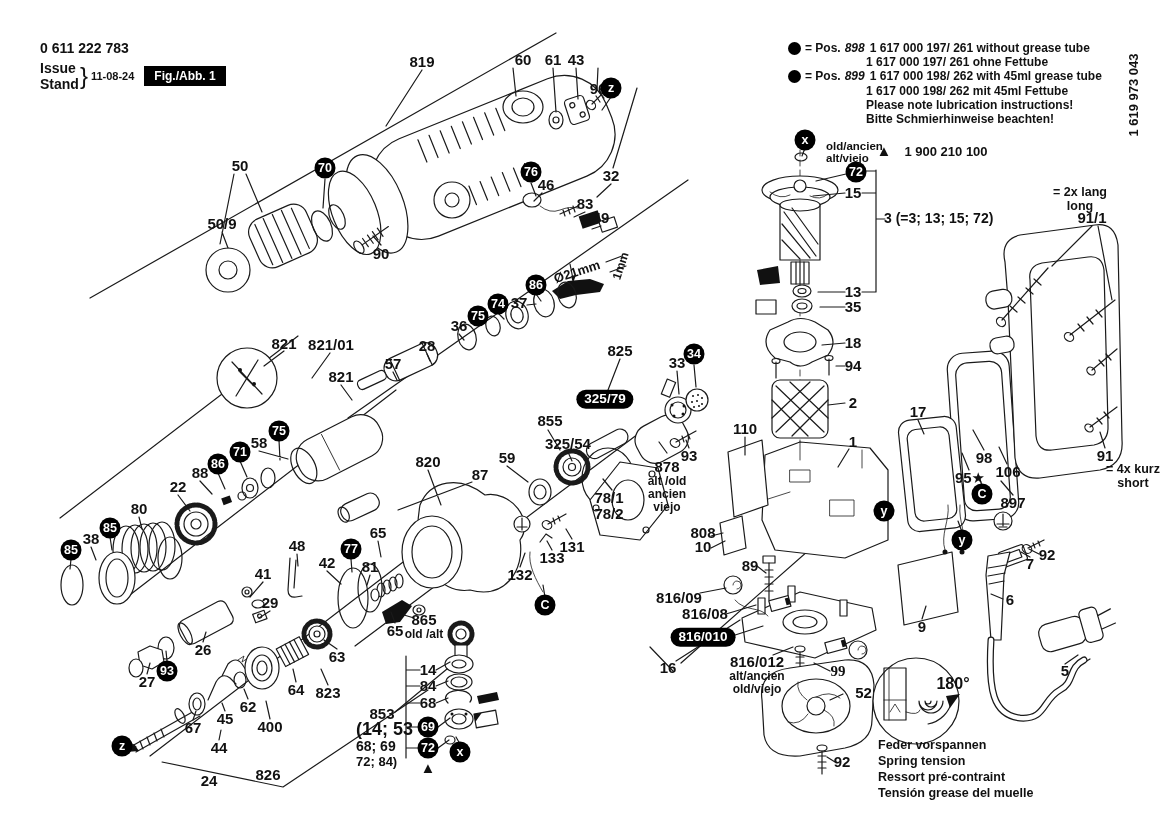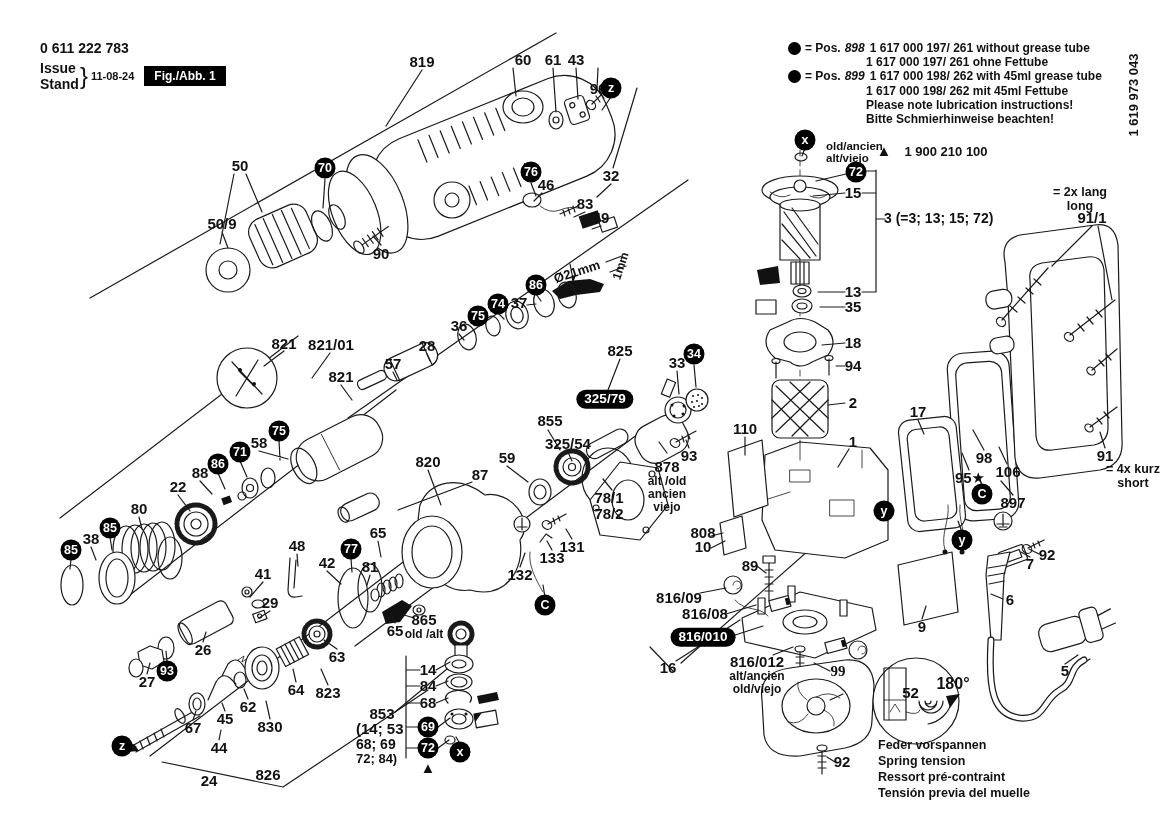--- a/index.html
+++ b/index.html
@@ -593,21 +593,21 @@
   </div>
 
   <div id="doc-number">1 619 973 043</div>
 
 
 
   <div class="note-block" id="spring-note">
     <div>Feder vorspannen</div>
     <div>Spring tension</div>
     <div>Ressort pré-contraint</div>
-    <div>Tensión previa del muelle</div>
+    <div>Tensión grease del muelle</div>
   </div>
 
   <div id="labels-layer">
       <div class="lbl plain" style="left: 422px; top: 62px; transform: translate(-50%, -50%);">819</div>
       <div class="lbl plain" style="left: 513px; top: 60px; transform: translate(-50%, -50%); padding-left: 20px;">60</div>
       <div class="lbl plain" style="left: 553px; top: 60px; transform: translate(-50%, -50%);">61</div>
       <div class="lbl plain" style="left: 576px; top: 60px; transform: translate(-50%, -50%);">43</div>
       <div class="lbl plain" style="left: 598px; top: 60px; transform: translate(-50%, -50%); margin-top: 29px;">96</div>
       <div class="lbl plain" style="left: 240px; top: 166px; transform: translate(-50%, -50%);">50</div>
       <div class="lbl plain" style="left: 222px; top: 224px; transform: translate(-50%, -50%);">50/9</div>
@@ -634,21 +634,21 @@
       <div class="lbl plain" style="left: 327px; top: 563px; transform: translate(-50%, -50%);">42</div>
       <div class="lbl plain" style="left: 370px; top: 567px; transform: translate(-50%, -50%);">81</div>
       <div class="lbl plain" style="left: 378px; top: 533px; transform: translate(-50%, -50%);">65</div>
       <div class="lbl plain" style="left: 395px; top: 631px; transform: translate(-50%, -50%);">65</div>
       <div class="lbl plain" style="left: 203px; top: 650px; transform: translate(-50%, -50%);">26</div>
       <div class="lbl plain" style="left: 147px; top: 682px; transform: translate(-50%, -50%);">27</div>
       <div class="lbl plain" style="left: 193px; top: 728px; transform: translate(-50%, -50%);">67</div>
       <div class="lbl plain" style="left: 225px; top: 719px; transform: translate(-50%, -50%);">45</div>
       <div class="lbl plain" style="left: 219px; top: 748px; transform: translate(-50%, -50%);">44</div>
       <div class="lbl plain" style="left: 248px; top: 707px; transform: translate(-50%, -50%);">62</div>
-      <div class="lbl plain" style="left: 270px; top: 727px; transform: translate(-50%, -50%);">830</div>
+      <div class="lbl plain" style="left: 270px; top: 727px; transform: translate(-50%, -50%);">400</div>
       <div class="lbl plain" style="left: 296px; top: 690px; transform: translate(-50%, -50%);">64</div>
       <div class="lbl plain" style="left: 337px; top: 657px; transform: translate(-50%, -50%);">63</div>
       <div class="lbl plain" style="left: 328px; top: 693px; transform: translate(-50%, -50%);">823</div>
       <div class="lbl plain" style="left: 209px; top: 781px; transform: translate(-50%, -50%);">24</div>
       <div class="lbl plain" style="left: 268px; top: 775px; transform: translate(-50%, -50%);">826</div>
       <div class="lbl plain" style="left: 382px; top: 714px; transform: translate(-50%, -50%);">853</div>
       <div class="lbl plain" style="left: 428px; top: 670px; transform: translate(-50%, -50%);">14</div>
       <div class="lbl plain" style="left: 428px; top: 686px; transform: translate(-50%, -50%);">84</div>
       <div class="lbl plain" style="left: 428px; top: 703px; transform: translate(-50%, -50%);">68</div>
       <div class="lbl plain" style="left: 668px; top: 668px; transform: translate(-50%, -50%);">16</div>
@@ -674,21 +674,21 @@
       <div class="lbl plain" style="left: 853px; top: 366px; transform: translate(-50%, -50%);">94</div>
       <div class="lbl plain" style="left: 853px; top: 403px; transform: translate(-50%, -50%);">2</div>
       <div class="lbl plain" style="left: 918px; top: 412px; transform: translate(-50%, -50%);">17</div>
       <div class="lbl plain" style="left: 703px; top: 533px; transform: translate(-50%, -50%);">808</div>
       <div class="lbl plain" style="left: 703px; top: 547px; transform: translate(-50%, -50%);">10</div>
       <div class="lbl plain" style="left: 750px; top: 566px; transform: translate(-50%, -50%);">89</div>
       <div class="lbl plain" style="left: 679px; top: 598px; transform: translate(-50%, -50%);">816/09</div>
       <div class="lbl plain" style="left: 705px; top: 614px; transform: translate(-50%, -50%);">816/08</div>
       <div class="lbl plain" style="left: 838px; top: 671px; transform: translate(-50%, -50%); font-family: Liberation Serif, serif;">99</div>
       <div class="lbl plain" style="left: 922px; top: 627px; transform: translate(-50%, -50%);">9</div>
-      <div class="lbl plain" style="left: 898px; top: 693px; transform: translate(-50%, -50%); padding-left: 25px;">52</div>
+      <div class="lbl plain" style="left: 851px; top: 693px; transform: translate(-50%, -50%); padding-left: 25px;">52</div>
       <div class="lbl plain" style="left: 842px; top: 762px; transform: translate(-50%, -50%);">92</div>
       <div class="lbl plain" style="left: 984px; top: 458px; transform: translate(-50%, -50%);">98</div>
       <div class="lbl plain" style="left: 1008px; top: 472px; transform: translate(-50%, -50%);">106</div>
       <div class="lbl plain" style="left: 970px; top: 478px; transform: translate(-50%, -50%);">95★</div>
       <div class="lbl plain" style="left: 1013px; top: 503px; transform: translate(-50%, -50%);">897</div>
       <div class="lbl plain" style="left: 1047px; top: 555px; transform: translate(-50%, -50%);">92</div>
       <div class="lbl plain" style="left: 1030px; top: 564px; transform: translate(-50%, -50%);">7</div>
       <div class="lbl plain" style="left: 1010px; top: 600px; transform: translate(-50%, -50%);">6</div>
       <div class="lbl plain" style="left: 1065px; top: 671px; transform: translate(-50%, -50%);">5</div>
       <div class="lbl plain" style="left: 1092px; top: 218px; transform: translate(-50%, -50%);">91/1</div>
@@ -739,21 +739,21 @@
       <div class="lbl stack" style="left: 757px; top: 675px; transform: translate(-50%, -50%);">
         <div>816/012</div>
         <div class="sub">alt/ancien</div>
         <div class="sub">old/viejo</div>
       </div>
       <div class="lbl note left" style="left: 826px; top: 152px; font-size: 11.5px; transform: translate(0px, -50%);">
         <div style="font-size: 11.5px;">old/ancien</div>
         <div style="font-size: 11.5px;">alt/viejo</div>
       </div>
       <div class="lbl note left" style="left: 356px; top: 744px; font-size: 13px; transform: translate(0px, -50%);">
-        <div style="font-size: 15px;">(14; 53</div>
+        <div style="font-size: 18px;">(14; 53</div>
         <div style="font-size: 14px;">68; 69</div>
         <div style="font-size: 13px;">72; 84)</div>
       </div>
       <div class="lbl note" style="left: 1080px; top: 199px; font-size: 12.5px; transform: translate(-50%, -50%);">
         <div style="font-size: 12.5px;">= 2x lang</div>
         <div style="font-size: 12.5px;">long</div>
       </div>
       <div class="lbl note" style="left: 1133px; top: 476px; font-size: 12.5px; transform: translate(-50%, -50%);">
         <div style="font-size: 12.5px;">= 4x kurz</div>
         <div style="font-size: 12.5px;">short</div>

